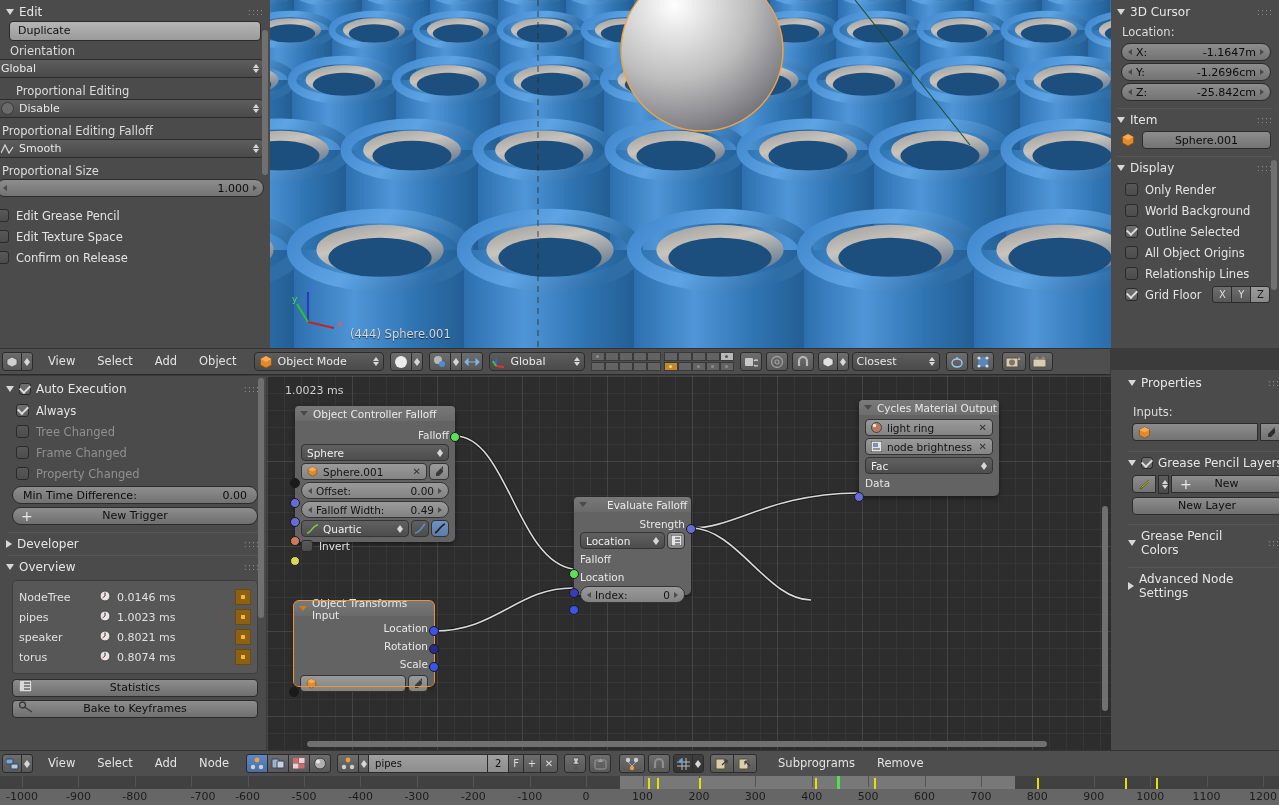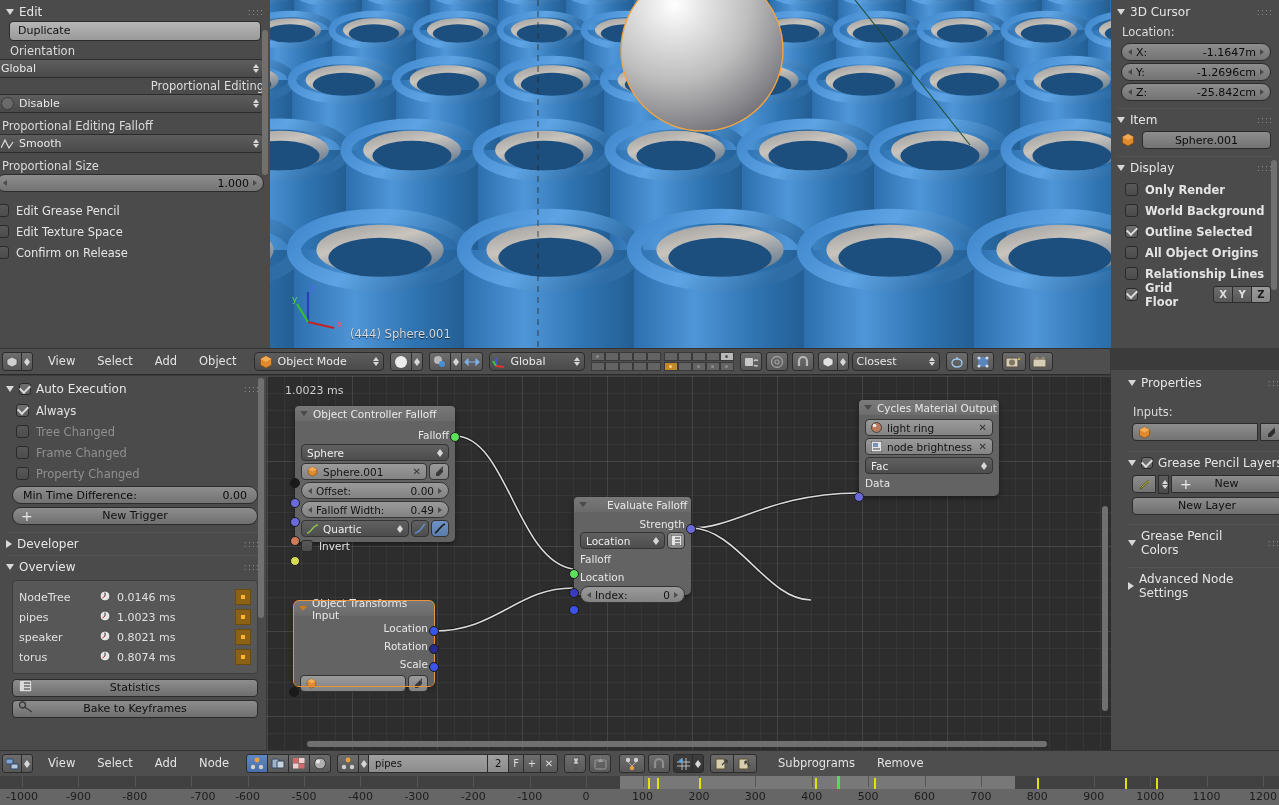--- a/index.html
+++ b/index.html
@@ -414,21 +414,21 @@
     <div style="padding:0 6px 0 0; margin-top:2px;">
       <div class="sect-label" style="padding-left:10px;">Orientation</div>
       <div class="dropdown" style="margin-left:-4px;">
         <span>Global</span>
         <span class="updn">
             <i class="u"></i>
             <i class="d"></i>
           </span>
       </div>
 
-      <div class="sect-label" style="padding-left:2px; text-align:right;">Proportional Editing</div>
+      <div class="sect-label" style="padding-left:16px; margin-top:5px;">Proportional Editing</div>
       <div class="dropdown" style="margin-left:-4px;">
         <span style="width:11px;height:11px;border-radius:50%;border:1px solid #3a3a3a;background:#6a6a6a;margin-right:5px;"></span>
         <span>Disable</span>
         <span class="updn">
             <i class="u"></i>
             <i class="d"></i>
           </span>
       </div>
 
       <div class="sect-label" style="padding-left:2px; margin-top:5px;">Proportional Editing Falloff</div>
@@ -703,21 +703,21 @@
         <span>Sphere.001</span>
       </div>
     </div>
 
     <div class="divider" style="margin:7px 6px 2px 6px;"></div>
     <div class="panel-hdr">
       <span class="tri"></span>
       <span>Display</span>
       <span class="grip">::::</span>
     </div>
-    <div style="padding:2px 8px 0 12px;font-weight:bold;">
+    <div style="padding:2px 8px 0 12px;">
       <div class="cbrow">
         <span class="cbox"></span>
         <span class="cblabel">Only Render</span>
       </div>
       <div class="cbrow">
         <span class="cbox"></span>
         <span class="cblabel">World Background</span>
       </div>
       <div class="cbrow">
         <span class="cbox on"></span>

